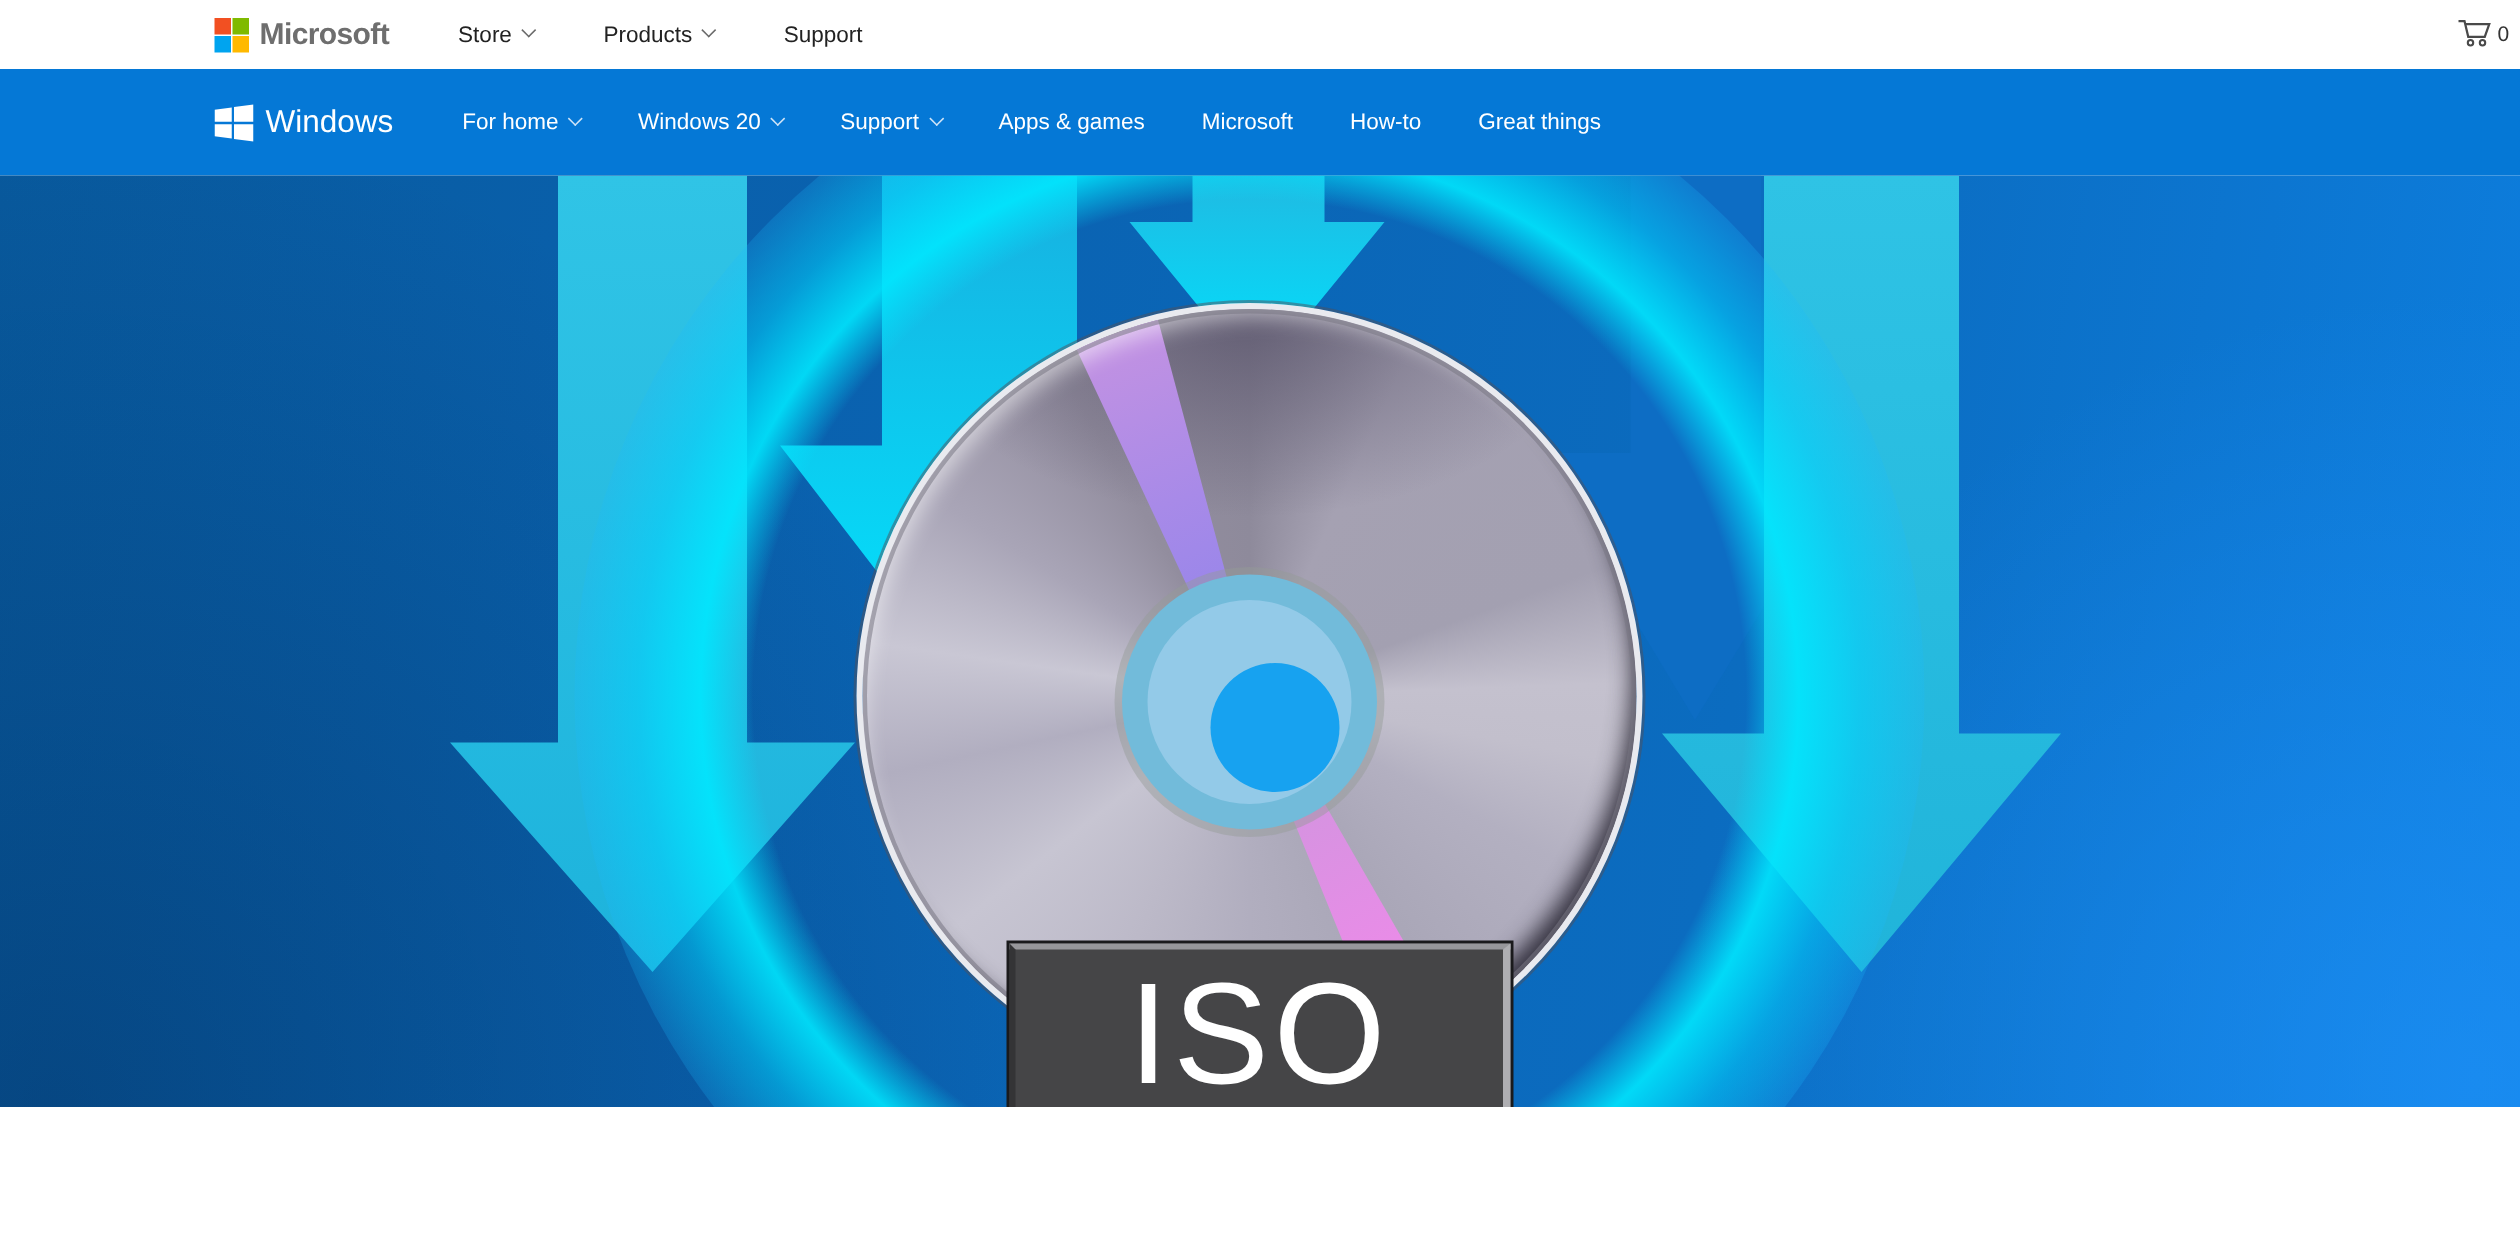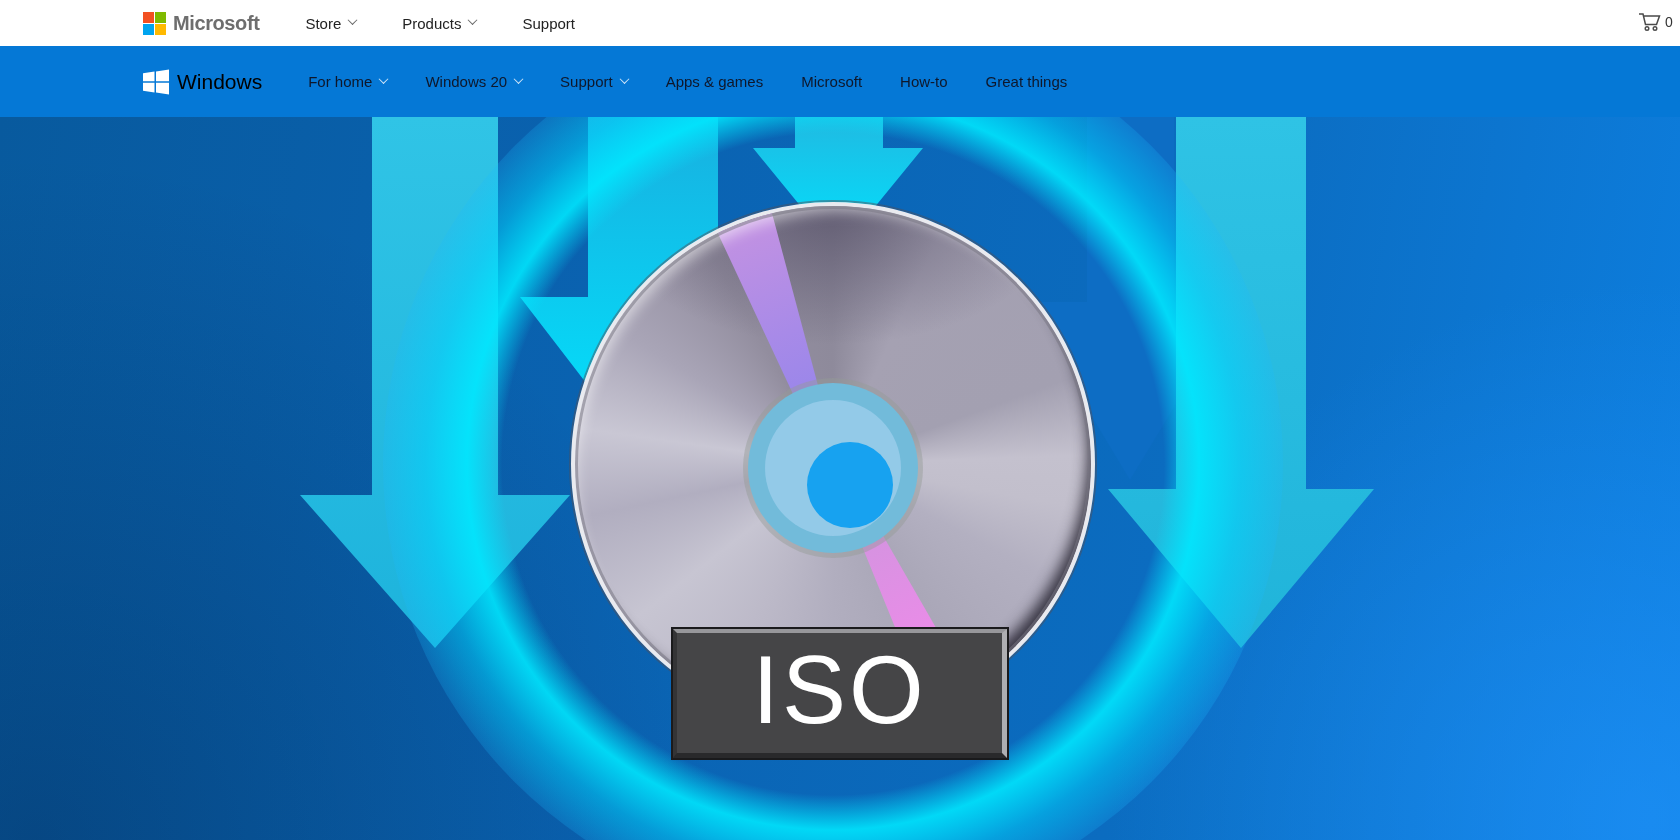--- a/index.html
+++ b/index.html
@@ -25,27 +25,27 @@
                      font-size:15px; color:#444; padding:0 6px 0 12px; background:transparent; }
   .searchbox input::placeholder { color:#5e5e5e; opacity:1; }
   .search-btn { width:34px; height:31px; display:flex; align-items:center; justify-content:center; cursor:pointer; }
   .cart { position:absolute; left:1638px; top:11px; display:flex; align-items:center; cursor:pointer; }
   .cart-count { font-size:14px; color:#333; margin-left:3px; }
 
   
   .subnav { position:absolute; left:0; top:46px; width:1680px; height:71px; background:#0578d6; }
   .subnav-inner { position:absolute; left:143px; top:0; height:71px; display:flex; align-items:center; }
   .win-brand { display:flex; align-items:center; margin-right:46px; cursor:pointer; }
-  .win-word { color:#000000; font-size:21px; margin-left:8px; }
-  .sub-item { display:flex; align-items:center; color:#0f172a; font-size:15px; margin-right:38px; cursor:pointer; }
+  .win-word { color:#ffffff; font-size:21px; margin-left:8px; }
+  .sub-item { display:flex; align-items:center; color:#ffffff; font-size:15px; margin-right:38px; cursor:pointer; }
   .chev-w { width:7px; height:7px; border-right:1.5px solid #cfe4f7; border-bottom:1.5px solid #cfe4f7;
             transform:rotate(45deg) translate(-1px,-1px); margin-left:8px; margin-top:-3px; }
 
   
-  .hero { position:absolute; left:0; top:117px; width:1680px; height:723px; overflow:hidden;
+  .hero { position:absolute; left:0; top:117px; width:1680px; height:621px; overflow:hidden;
     background:
       radial-gradient(circle at 98% 97%, rgba(35,150,255,.55), rgba(35,150,255,0) 30%),
       radial-gradient(circle at 2% 100%, rgba(0,22,58,.30), rgba(0,22,58,0) 38%),
       linear-gradient(100deg, #085a9e 0%, #0a63b2 38%, #0b6cc0 68%, #0d7fe0 100%); }
   .hero svg.arrows { position:absolute; left:0; top:0; }
 
   .glow { position:absolute; left:383px; top:-103px; width:900px; height:900px; border-radius:50%;
     background:radial-gradient(circle,
       rgba(0,230,255,0) 0 52%,
       rgba(0,232,255,.88) 57.5%,

